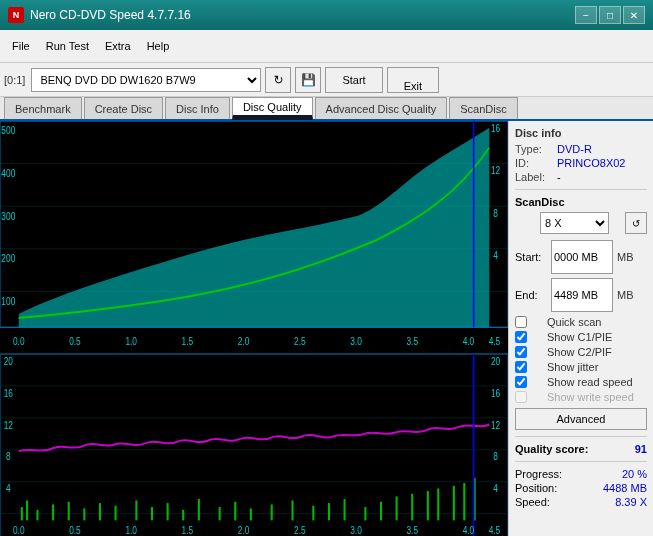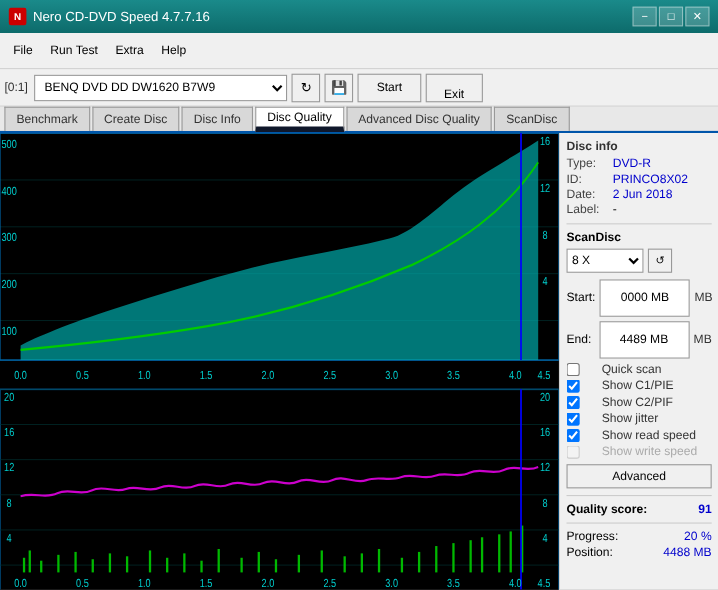--- a/index.html
+++ b/index.html
@@ -40,26 +40,26 @@
     
     
     .right-panel { width: 145px; background: #f0f0f0; border-left: 1px solid #ccc; padding: 6px; overflow-y: auto; }
     .section-title { font-size: 11px; font-weight: bold; color: #333; margin-bottom: 4px; }
     .info-row { display: flex; margin-bottom: 2px; font-size: 11px; }
     .info-label { width: 42px; color: #444; }
     .info-value { color: #0000cc; font-weight: normal; }
     .info-value.normal { color: #000; }
     .divider { height: 1px; background: #ccc; margin: 6px 0; }
     .settings-label { font-size: 11px; font-weight: bold; margin-bottom: 4px; }
-    .speed-row { display: flex; align-items: flex-start; gap: 4px; margin-bottom: 6px; }
+    .speed-row { display: flex; align-items: flex-start; gap: 16px; margin-bottom: 6px; margin-left: 25px; }
     .speed-select { height: 22px; width: 70px; border: 1px solid #999; font-size: 11px; background: white; }
     .speed-btn { width: 22px; height: 22px; background: #f0f0f0; border: 1px solid #999; cursor: pointer; display: flex; align-items: center; justify-content: center; font-size: 10px; }
     .input-row { display: flex; align-items: center; margin-bottom: 4px; gap: 4px; }
     .input-label { font-size: 11px; width: 32px; }
-    .input-field { height: 18px; width: 82px; border: 1px solid #999; font-size: 11px; padding: 16px 2px; background: white; text-align: center; }
+    .input-field { height: 18px; width: 62px; border: 1px solid #999; font-size: 11px; padding: 16px 2px; background: white; text-align: left; }
     .input-unit { font-size: 11px; color: #333; }
     .checkbox-row { display: flex; align-items: center; gap: 20px; margin-bottom: 3px; }
     .checkbox-row input[type=checkbox] { width: 12px; height: 12px; }
     .checkbox-label { font-size: 11px; color: #333; }
     .advanced-btn { width: 100%; height: 22px; background: #f0f0f0; border: 1px solid #999; cursor: pointer; font-size: 11px; margin-top: 2px; }
     .quality-row { display: flex; justify-content: space-between; align-items: center; margin-top: 4px; }
     .quality-label { font-size: 11px; font-weight: bold; }
     .quality-value { font-size: 11px; color: #0000cc; font-weight: bold; }
     .charts-wrapper { flex: 1; background: #000; position: relative; }
 
@@ -245,24 +245,20 @@
     
     <div class="info-row">
       <span class="info-label">Type:</span>
       <span class="info-value">DVD-R</span>
     </div>
     <div class="info-row">
       <span class="info-label">ID:</span>
       <span class="info-value">PRINCO8X02</span>
     </div>
     <div class="info-row">
-      <span class="info-label">Date:</span>
-      <span class="info-value">2 Jun 2018</span>
-    </div>
-    <div class="info-row">
       <span class="info-label">Label:</span>
       <span class="info-value normal">-</span>
     </div>
     
     <div class="divider"></div>
     
     <div class="settings-label">ScanDisc</div>
     
     <div class="speed-row">
       <select class="speed-select">
@@ -320,15 +316,19 @@
     
     <div class="progress-section">
       <div class="progress-row">
         <span class="progress-label">Progress:</span>
         <span class="progress-value">20 %</span>
       </div>
       <div class="progress-row">
         <span class="progress-label">Position:</span>
         <span class="progress-value">4488 MB</span>
       </div>
+      <div class="progress-row">
+        <span class="progress-label">Speed:</span>
+        <span class="progress-value">8.39 X</span>
+      </div>
     </div>
   </div>
 </div>
 
 </body></html>

